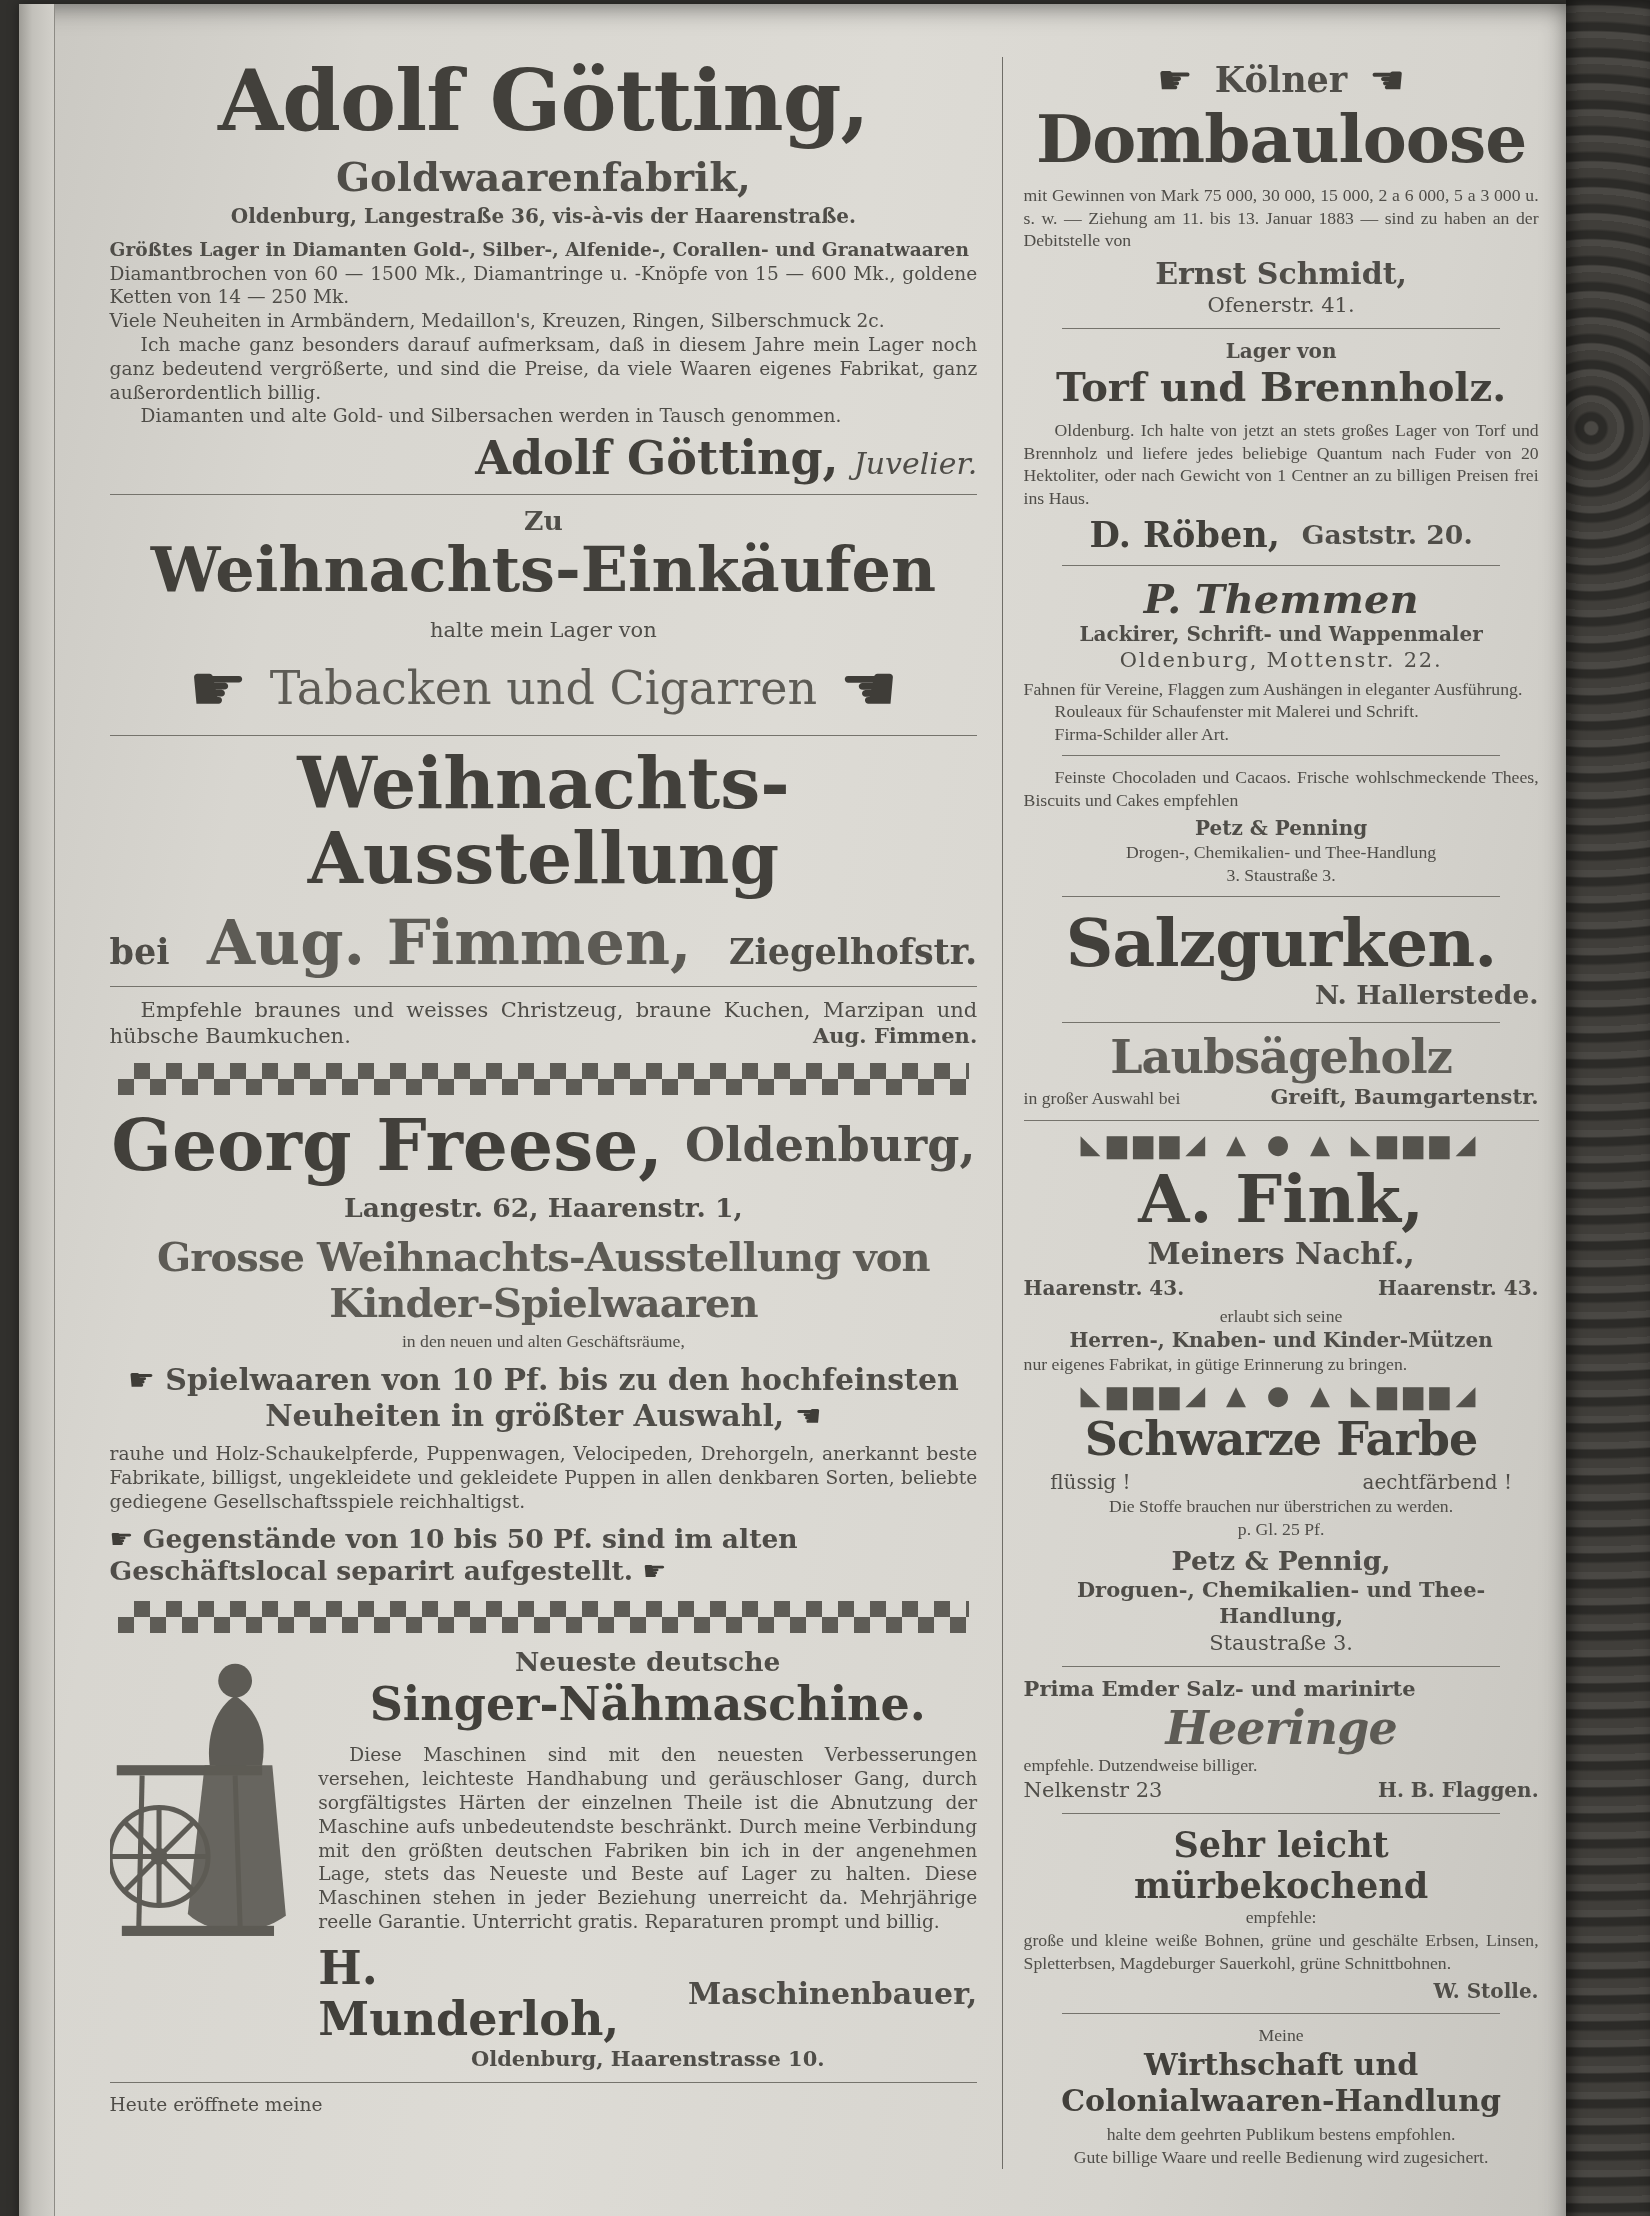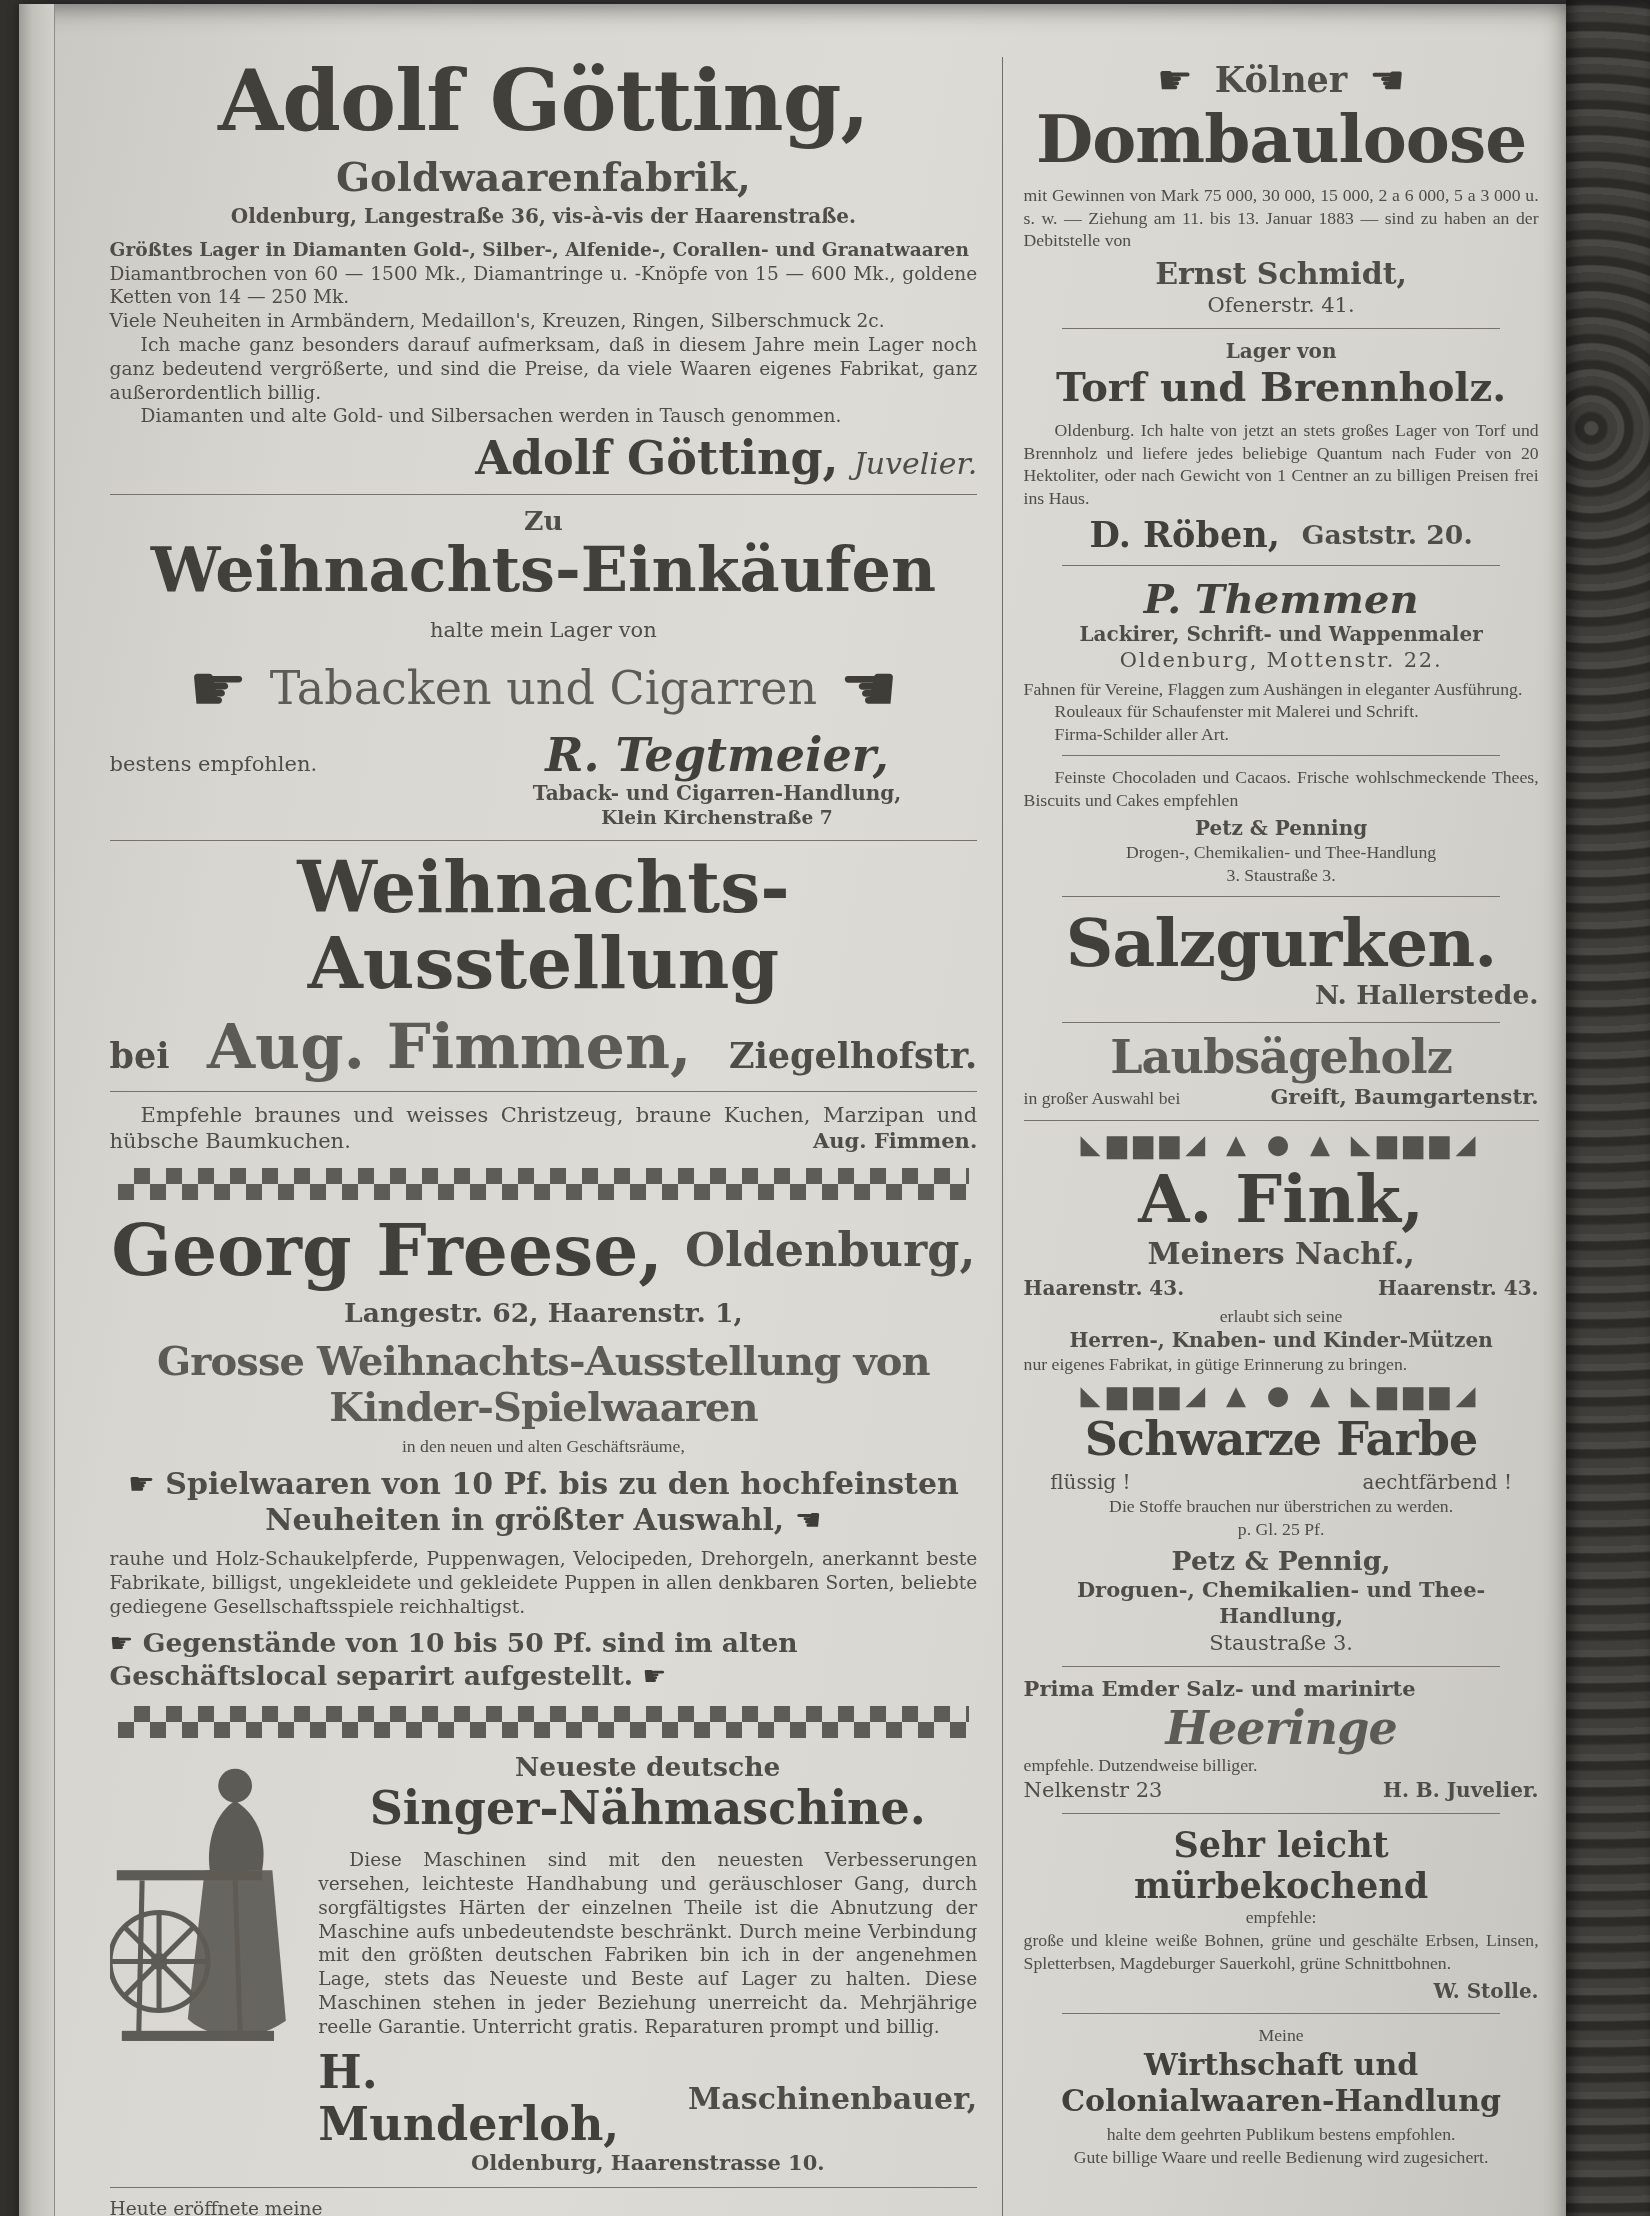--- a/index.html
+++ b/index.html
@@ -93,28 +93,20 @@
 
         <section>
           <p class="c s60 frak">Zu</p>
           <p class="c s140 frak ink-d">Weihnachts-Einkäufen</p>
           <p class="c s48 mt30">halte mein Lager von</p>
           <div class="rowmid mt20">
             <span class="hand s120">☛</span>
             <span class="s104 ink-l">Tabacken und Cigarren</span>
             <span class="hand s120">☚</span>
           </div>
-          <div class="rowsplit mt10">
-            <span class="s48">bestens empfohlen.</span>
-            <span style="width:60%;text-align:center;">
-              <span class="s104 frak i ink-d">R. Tegtmeier,</span><br>
-              <span class="s54 frak">Taback- und Cigarren-Handlung,</span><br>
-              <span class="small b">Klein Kirchenstraße 7</span>
-            </span>
-          </div>
         </section>
         <hr class="rule">
 
         <section>
           <p class="c s160 frak ink-d">Weihnachts-Ausstellung</p>
           <div class="rowsplit mt30" style="align-items:baseline;">
             <span class="s78 frak">bei</span>
             <span class="s140 b ink-l">Aug. Fimmen,</span>
             <span class="s78 frak">Ziegelhofstr.</span>
           </div>
@@ -277,21 +269,21 @@
           <p class="c s48">Staustraße 3.</p>
         </section>
         <hr class="rule w85">
 
         <section>
           <p class="s48 frak">Prima Emder Salz- und marinirte</p>
           <p class="c s104 b i cond ink-l">Heeringe</p>
           <p class="small40">empfehle. Dutzendweise billiger.</p>
           <div class="rowsplit">
             <span class="s48">Nelkenstr 23</span>
-            <span class="s54 b">H. B. Juvelier.</span>
+            <span class="s54 b">H. B. Flaggen.</span>
           </div>
         </section>
         <hr class="rule w85">
 
         <section>
           <p class="c s78 frak ink-d">Sehr leicht mürbekochend</p>
           <p class="c small40">empfehle:</p>
           <p class="small40 j">große und kleine weiße Bohnen, grüne und geschälte Erbsen, Linsen, Spletterbsen, Magdeburger Sauerkohl, grüne Schnittbohnen.</p>
           <p class="r s54 frak mt10">W. Stolle.</p>
         </section>

